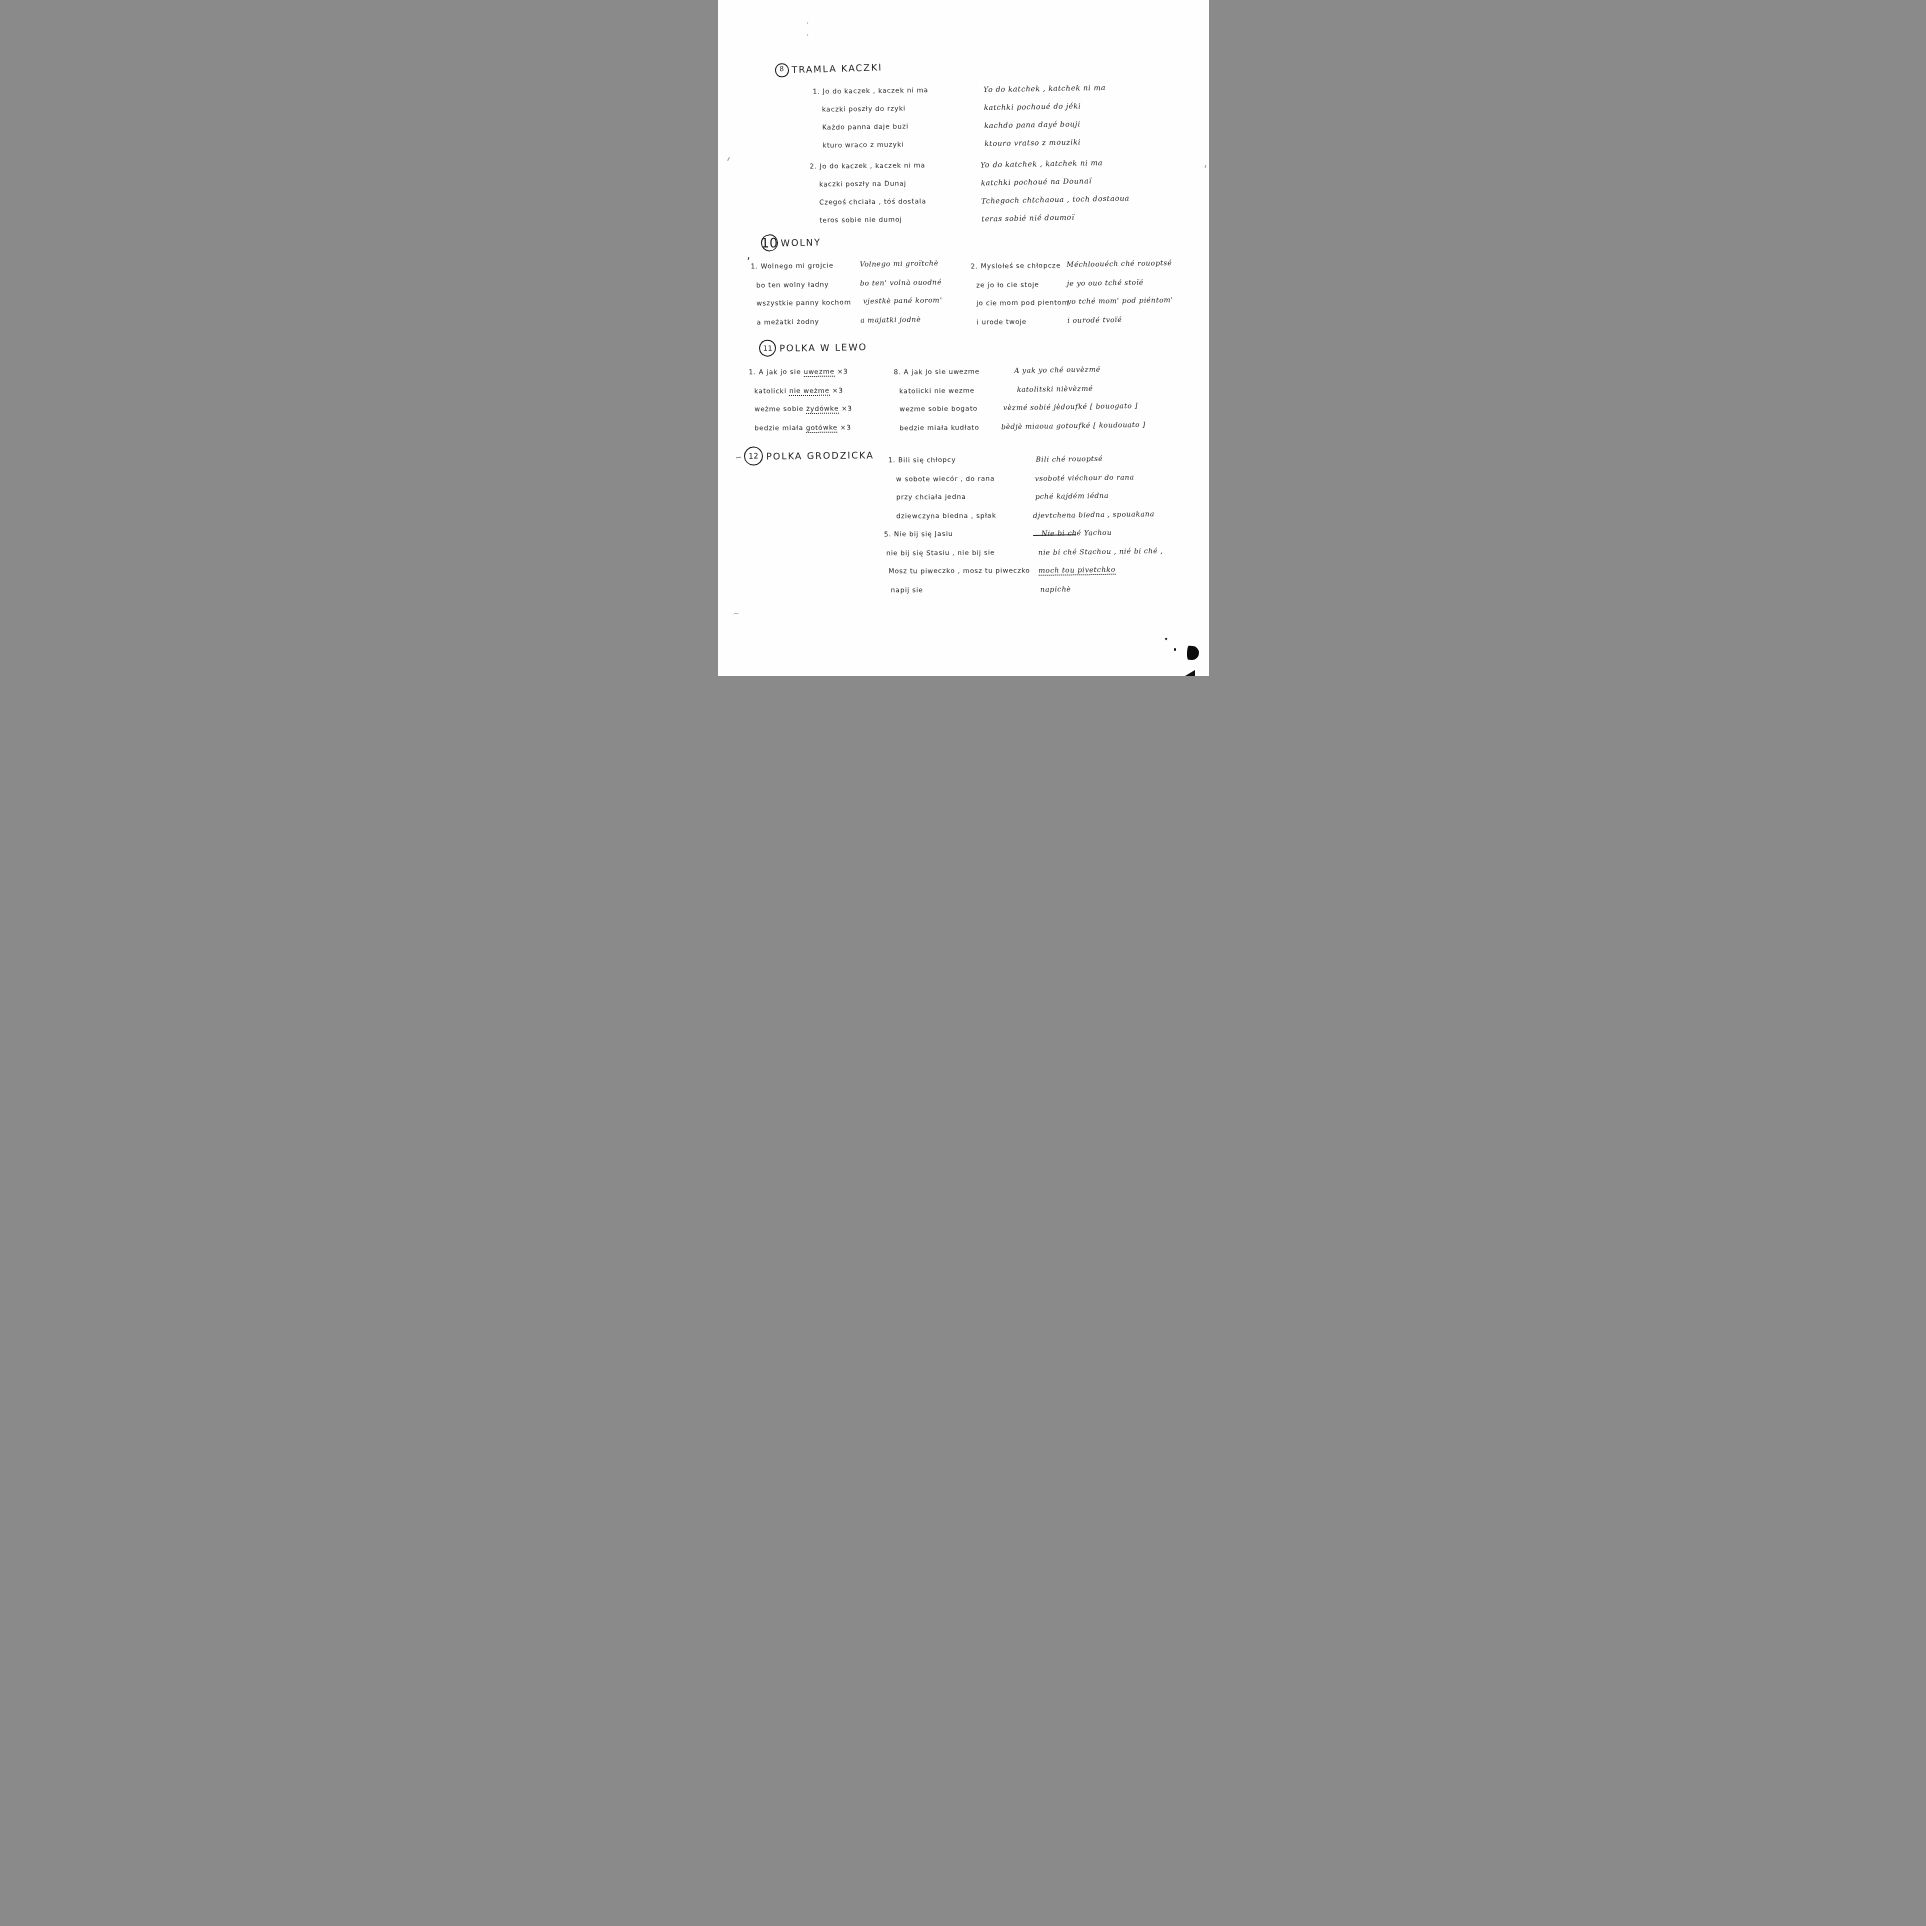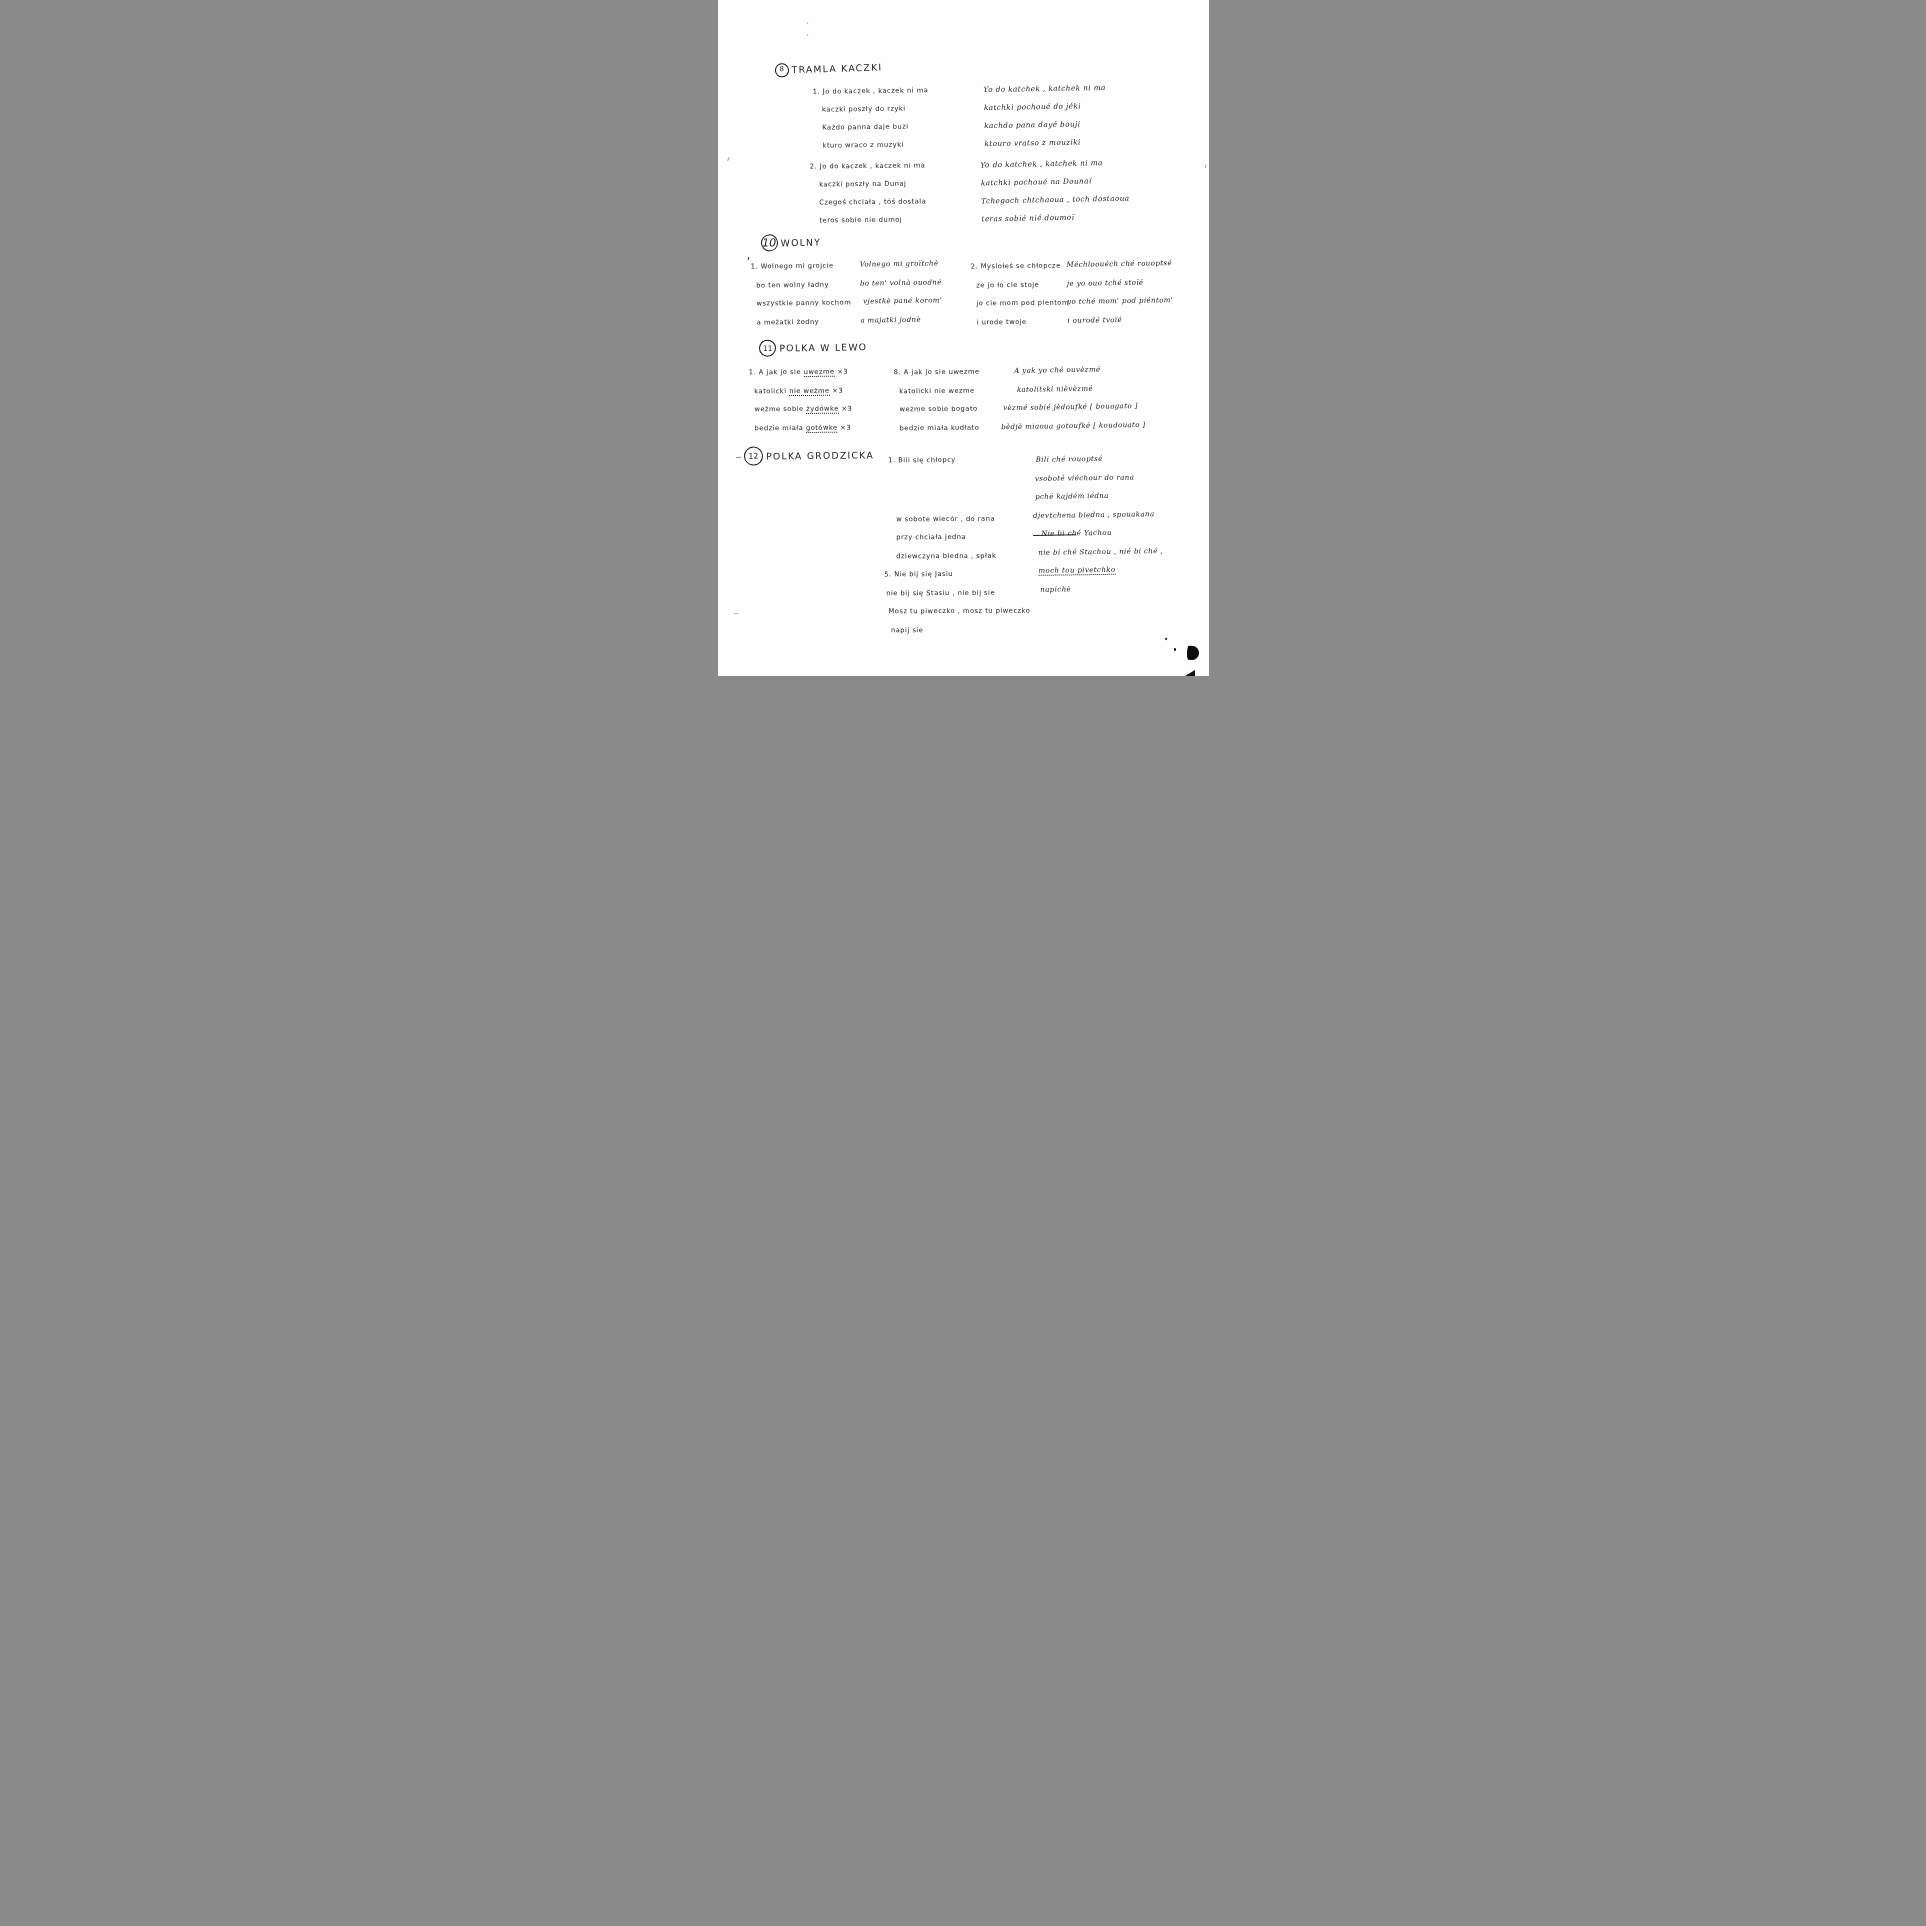--- a/index.html
+++ b/index.html
@@ -78,21 +78,21 @@
   </div>
 
   <div class="verse cursive" style="left:263px;top:155px;transform:rotate(-1.1deg);">
     <div class="line">Yo do katchek , katchek ni ma</div>
     <div class="line">katchki pochoué na Dounaï</div>
     <div class="line">Tchegoch chtchaoua , toch dostaoua</div>
     <div class="line">teras sobié nié doumoï</div>
   </div>
 
   <div class="songtitle" style="left:43px;top:234px;transform:rotate(-1deg);">
-    <span class="num" style="width:14.6px;height:14.6px;font-size:11px;font-style:italic;">10</span>
+    <span class="num" style="width:14.6px;height:14.6px;font-size:13px;">10</span>
     <span class="title-text">WOLNY</span>
   </div>
 
   <div class="verse print lh48" style="left:33px;top:257px;transform:rotate(-0.6deg);">
     <div class="line">1. Wolnego mi grojcie</div>
     <div class="line ind14">bo ten wolny ładny</div>
     <div class="line ind14">wszystkie panny kochom</div>
     <div class="line ind14">a meżatki żodny</div>
   </div>
 
@@ -143,21 +143,21 @@
     <div class="line" style="margin-left:-2.3px;">bèdjè miaoua gotoufké [ koudouato ]</div>
   </div>
 
   <div class="songtitle" style="left:26px;top:446px;transform:rotate(-0.6deg);">
     <span class="num" style="width:17px;height:17px;font-size:7.7px;">12</span>
     <span class="title-text">POLKA GRODZICKA</span>
   </div>
 
   <div class="verse print lh48" style="left:166px;top:451px;transform:rotate(-0.3deg);">
     <div class="line" style="margin-left:4.6px;">1. Bili się chłopcy</div>
-    <div class="line" style="margin-left:12.3px;margin-top:40px;">w sobote wiecór , do rana</div>
+    <div class="line" style="margin-left:12.3px;">w sobote wiecór , do rana</div>
     <div class="line" style="margin-left:12.3px;">przy chciała jedna</div>
     <div class="line" style="margin-left:12.3px;">dziewczyna biedna , spłak</div>
     <div class="line">5. Nie bij się Jasiu</div>
     <div class="line" style="margin-left:2px;">nie bij się Stasiu , nie bij sie</div>
     <div class="line" style="margin-left:4.2px;">Mosz tu piweczko , mosz tu piweczko</div>
     <div class="line" style="margin-left:6.5px;">napij sie</div>
   </div>
 
   <div class="verse cursive lh48" style="left:316px;top:450px;transform:rotate(-0.8deg);font-size:7px;">
     <div class="line" style="margin-left:2.7px;">Bili ché rouoptsé</div>

